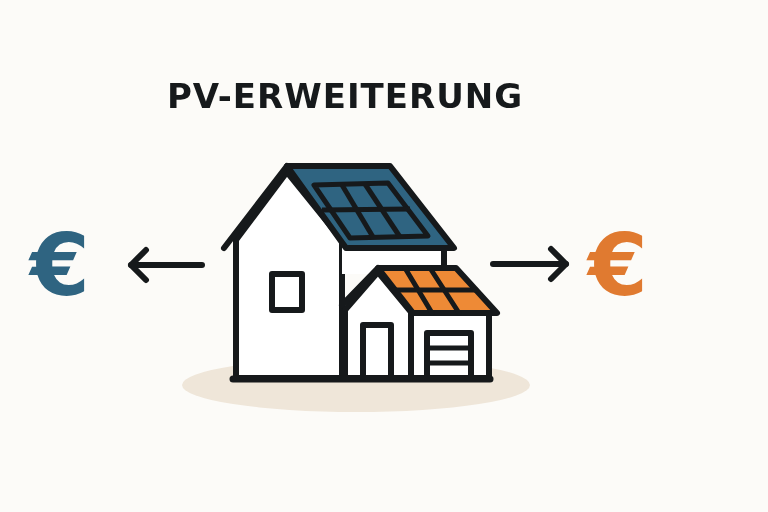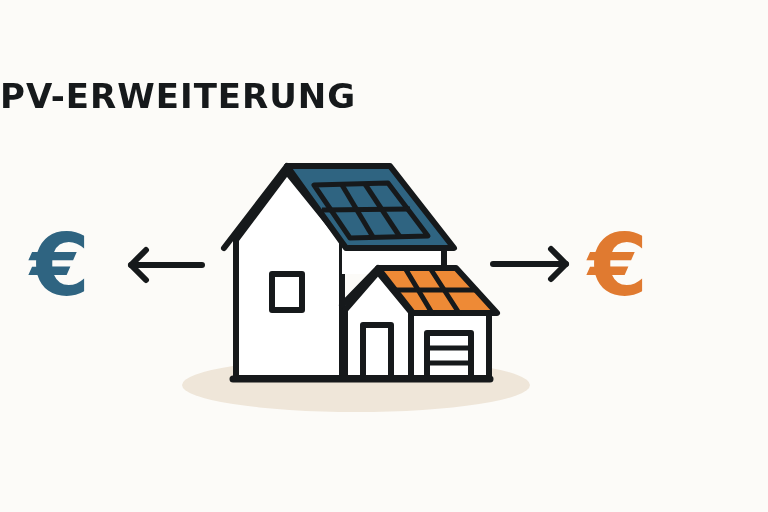--- a/index.html
+++ b/index.html
@@ -1,17 +1,17 @@
 <!DOCTYPE html>
 <html><head>
 <meta charset="utf-8">
 <style>
   html, body { margin:0; padding:0; }
   body { width:768px; height:512px; background:#fcfbf8; overflow:hidden; position:relative; font-family:"DejaVu Sans", sans-serif; }
-  .title { position:absolute; left:0; width:690px; top:76px; text-align:left; font-family:"DejaVu Sans", sans-serif; font-weight:bold; font-size:34px; letter-spacing:1px; color:#16191b; }
+  .title { position:absolute; left:0; width:690px; top:76px; text-align:center; font-family:"DejaVu Sans", sans-serif; font-weight:bold; font-size:34px; letter-spacing:1px; color:#16191b; }
   .euro { position:absolute; font-family:"DejaVu Sans", sans-serif; font-weight:bold; font-size:86px; line-height:1; }
   .euro-left { left:30px; top:222px; }
   .euro-right { left:588px; top:222px; }
   svg.scene { position:absolute; left:0; top:0; }
 </style>
 </head>
 <body>
 
 <div class="title">PV-ERWEITERUNG</div>
 

